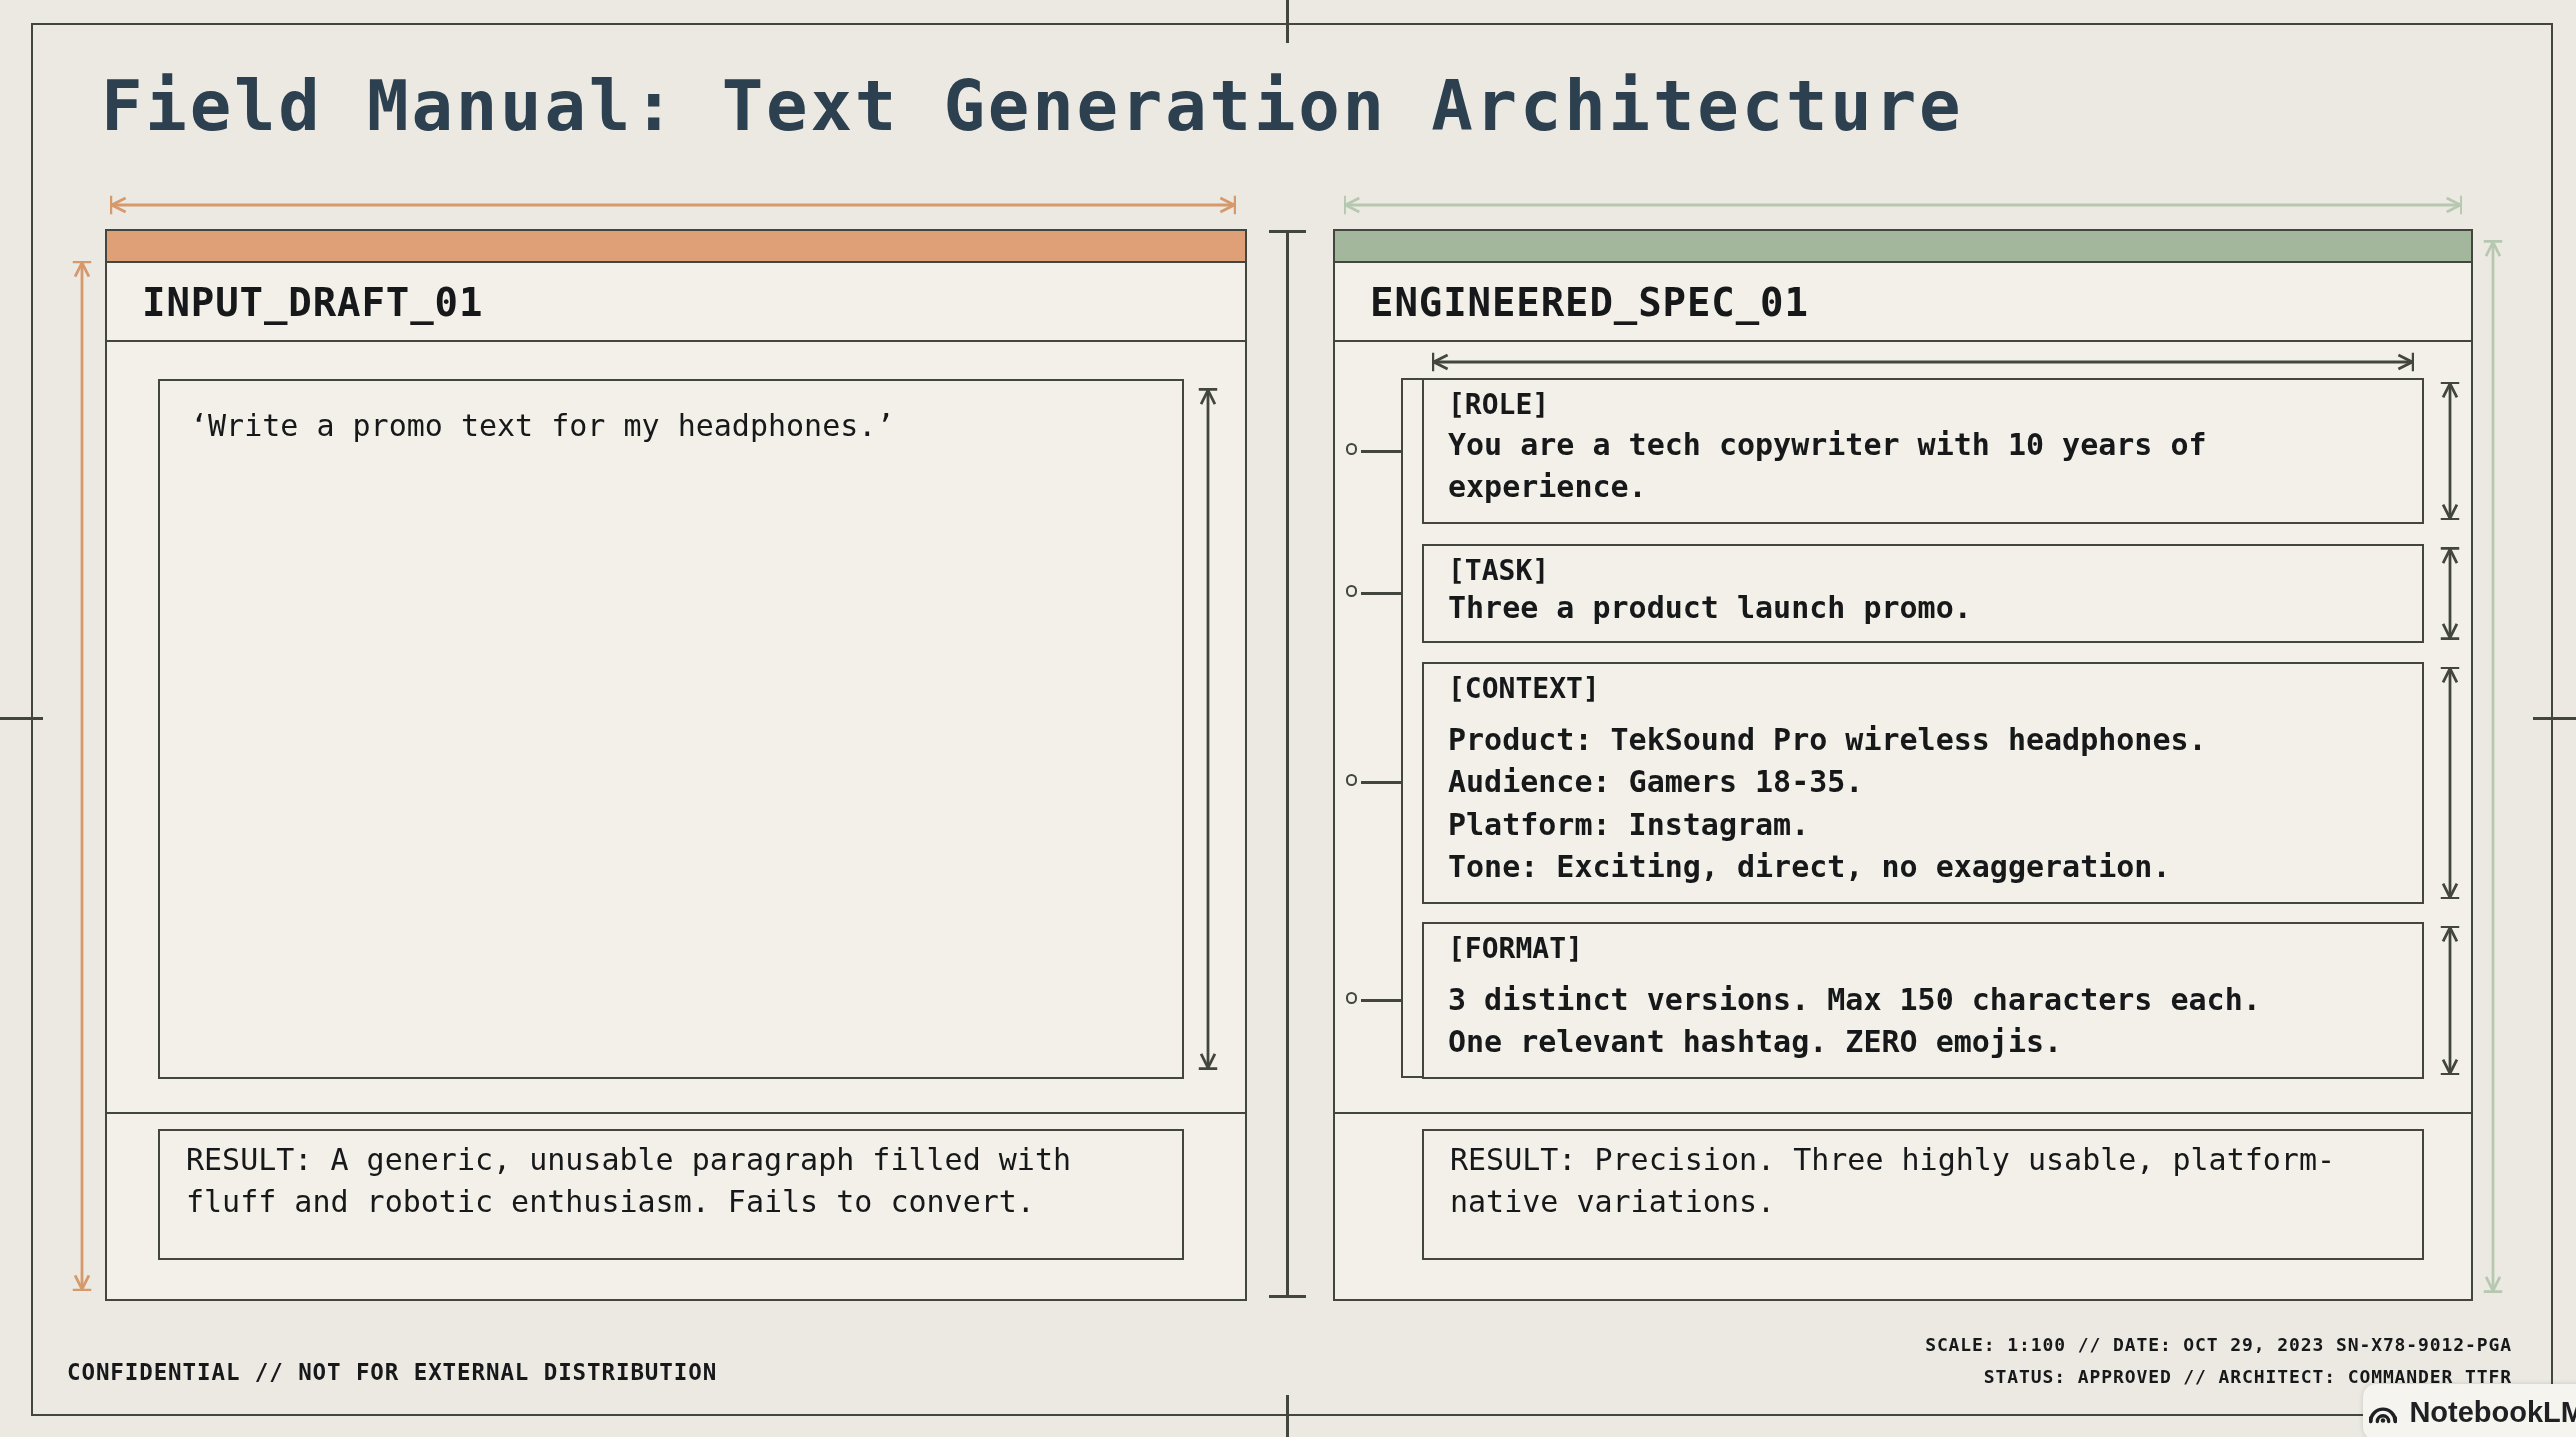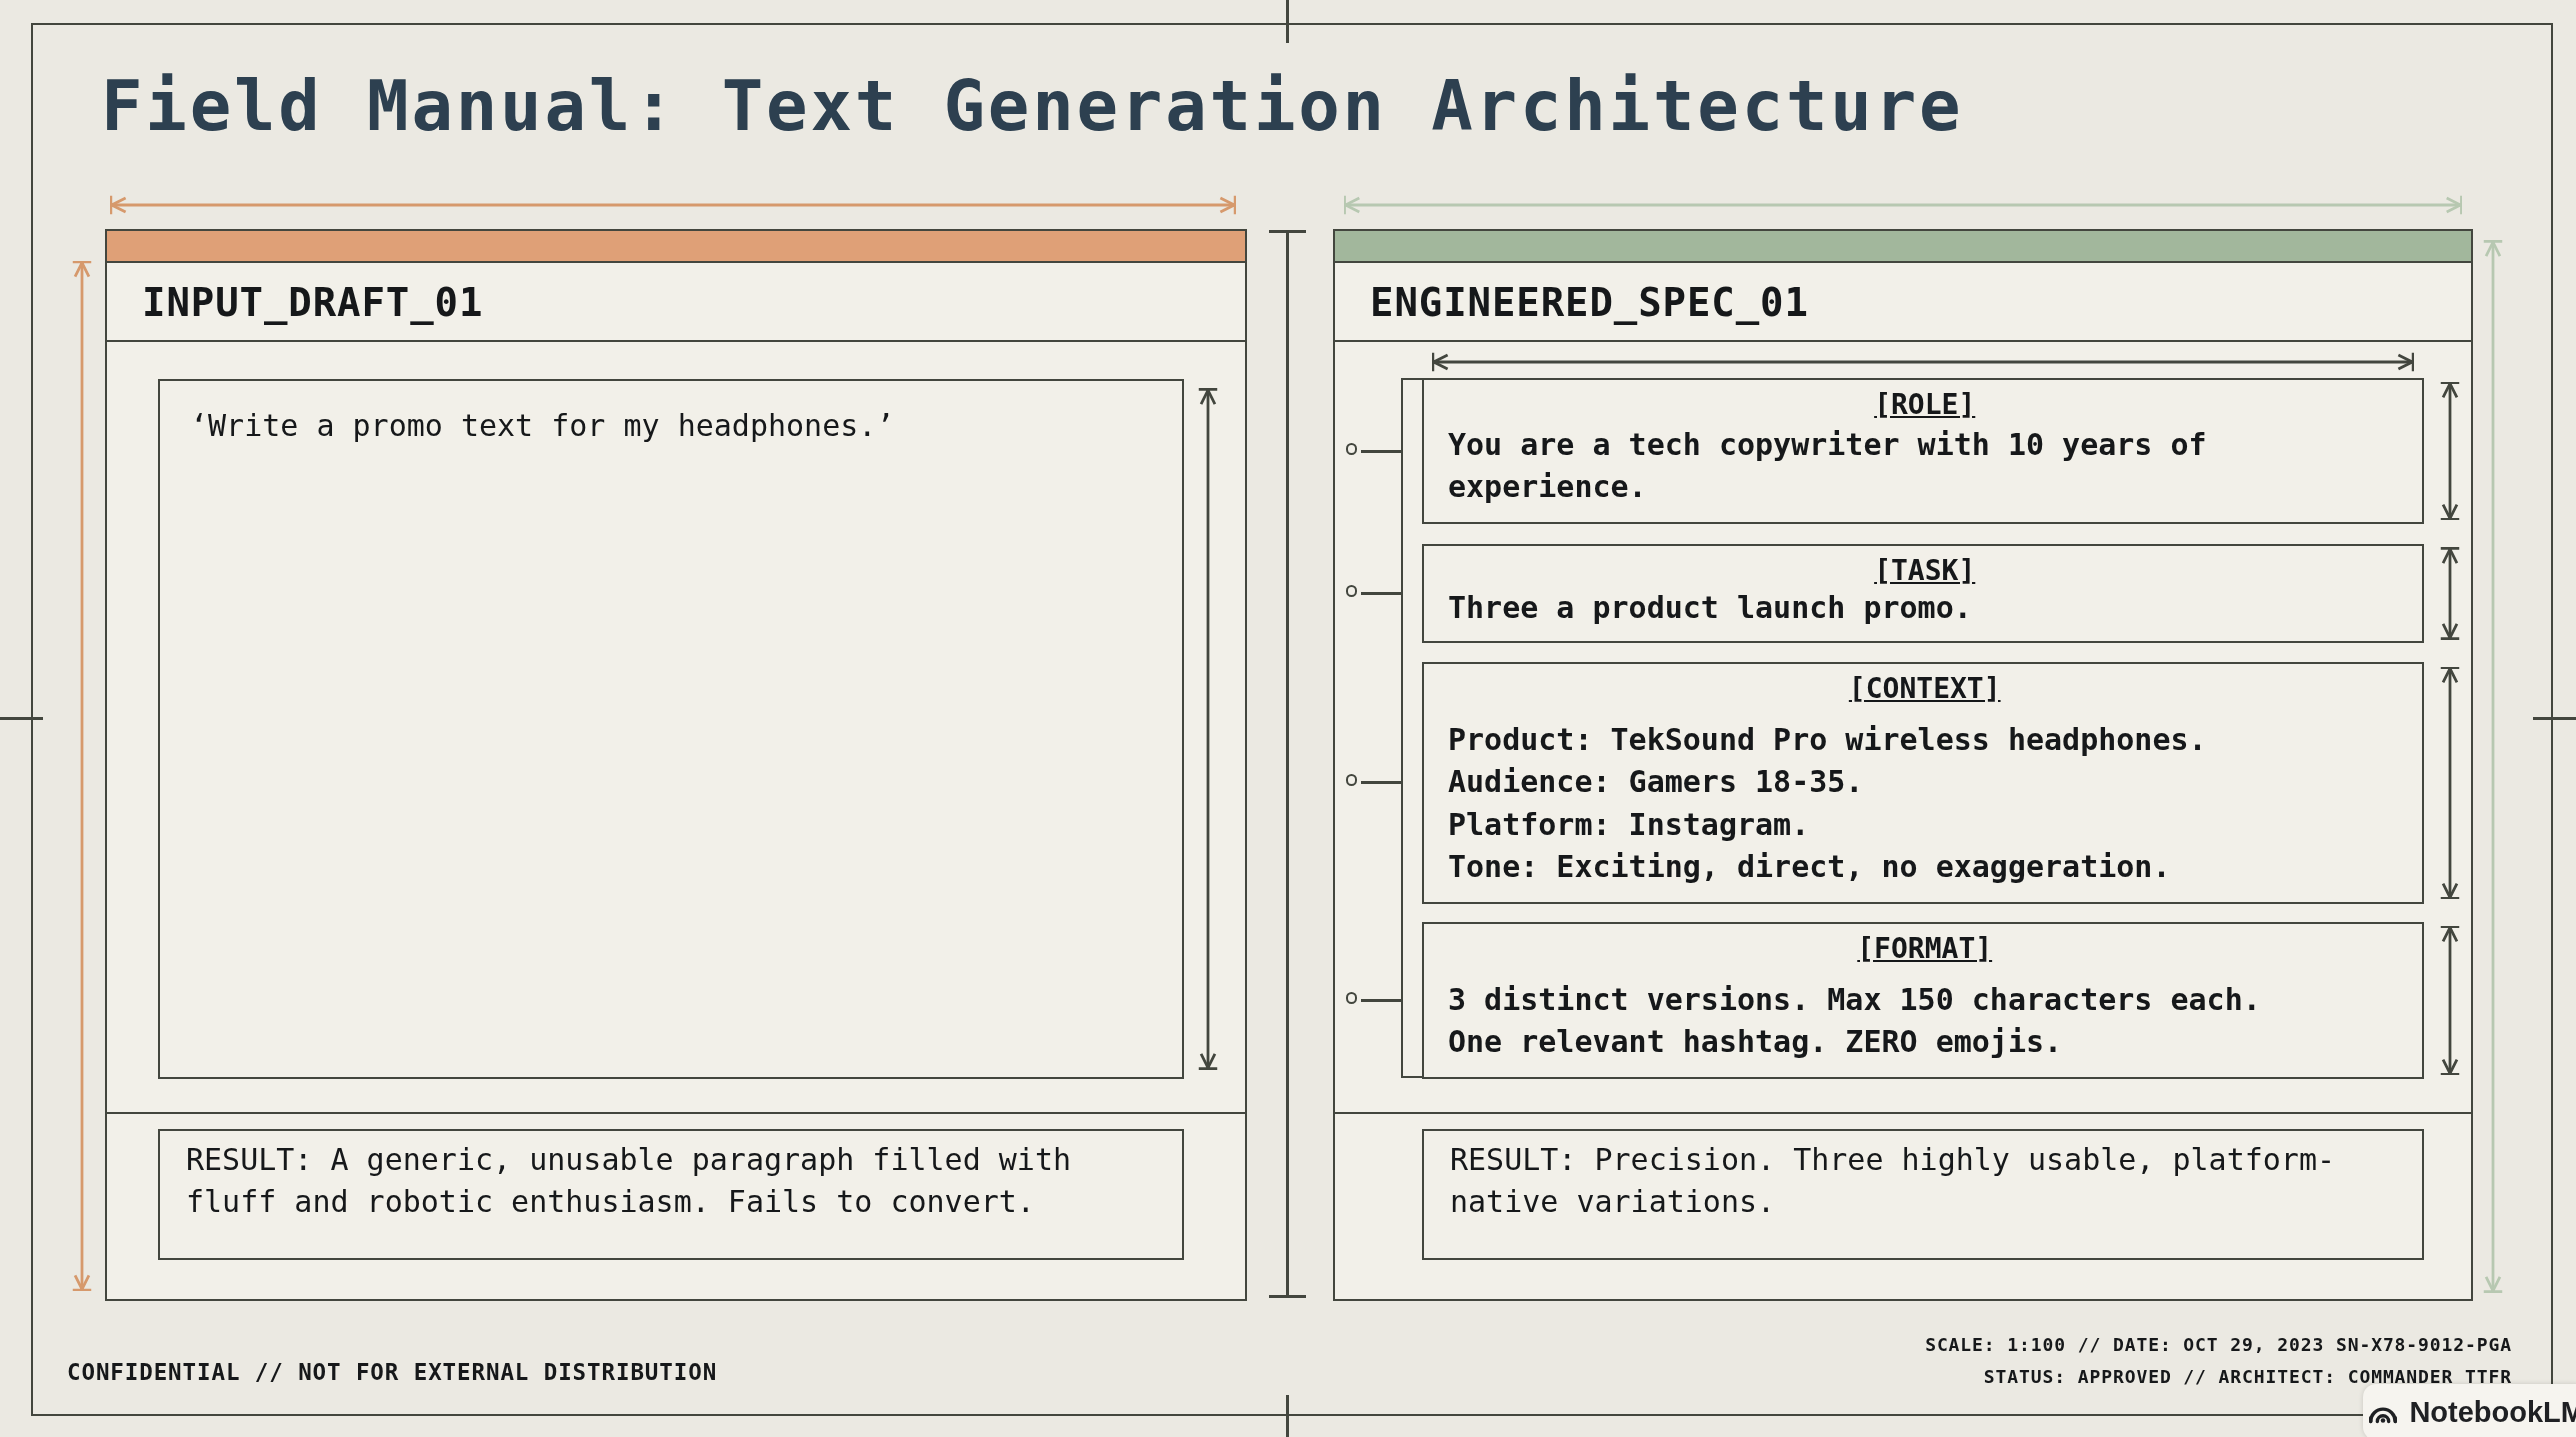--- a/index.html
+++ b/index.html
@@ -30,21 +30,21 @@
   .panel-header{height:79px;line-height:79px;padding-left:35px;font-size:39px;font-weight:bold;letter-spacing:0.9px;border-bottom:2.8px solid var(--line);flex:none;color:var(--text);}
   .panel-content{flex:1;position:relative;}
   .panel-result{height:187px;border-top:2.8px solid var(--line);flex:none;position:relative;}
   .inner-box{position:absolute;border:2.8px solid var(--line);background:var(--panel);font-size:30px;font-weight:normal;line-height:1.4;}
   .input-box{left:51px;top:37px;width:1026px;height:700px;padding:24px 30px;}
   .result-box{top:15px;height:131px;padding:8px 26px;}
   .result-box-input{left:51px;width:1026px;}
   .result-box-spec{left:87px;width:1002px;}
   .spec-block{position:absolute;left:87px;width:1002px;border:2.8px solid var(--line);background:var(--panel);
     display:flex;flex-direction:column;justify-content:space-between;padding:7.5px 20.6px 13px 24px;}
-  .block-tag{text-align:center;font-size:28px;font-weight:bold;flex:none;text-decoration:underline;}
+  .block-tag{text-align:left;font-size:28px;font-weight:bold;flex:none;}
   .block-text{font-size:30px;font-weight:bold;line-height:1.42;white-space:pre-line;}
   .bracket{position:absolute;left:66px;top:36px;width:22.5px;height:700px;border-left:2.8px solid var(--line);border-top:2.8px solid var(--line);border-bottom:2.8px solid var(--line);}
   .connector{position:absolute;left:26px;width:41px;height:2.8px;background:var(--line);}
   .connector .dot{position:absolute;left:-15px;top:-6.6px;width:11.2px;height:11.2px;border:2.8px solid var(--line);border-radius:50%;background:var(--panel);}
   .mid-line{position:absolute;left:1286px;top:232px;width:2.8px;height:1065px;background:var(--line);}
   .mid-cap{position:absolute;left:1269px;width:37px;height:2.8px;background:var(--line);}
   .mid-cap-top{top:230px;}
   .mid-cap-bottom{top:1295px;}
   .footer-left{position:absolute;left:67px;top:1359px;font-size:22.5px;font-weight:bold;letter-spacing:0.9px;}
   .footer-right{position:absolute;right:64px;top:1329px;text-align:right;font-size:18px;font-weight:bold;letter-spacing:0.9px;line-height:32px;}

